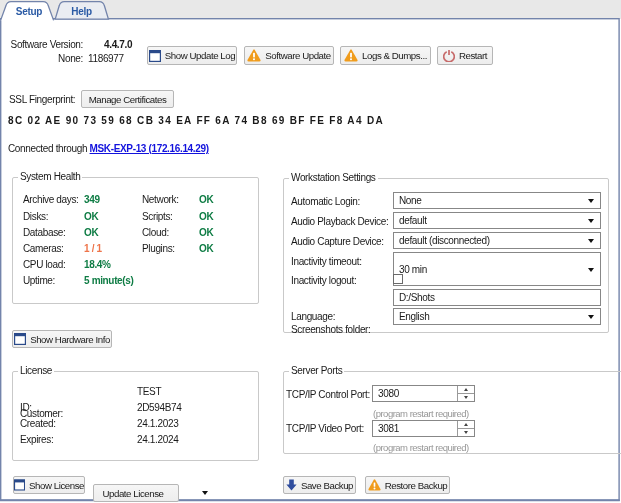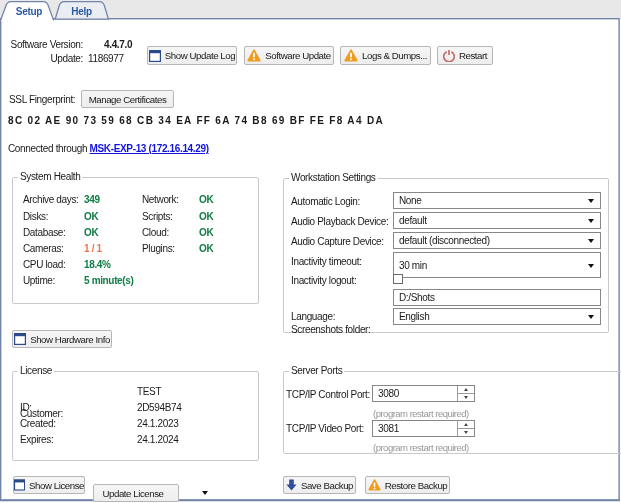--- a/index.html
+++ b/index.html
@@ -61,21 +61,21 @@
   <path d="M 55.2 19.1 L 59.2 5.8 Q 60.3 1.6 64.3 1.6 L 99.3 1.6 Q 103.3 1.6 104.4 5.8 L 108.4 19.1 Z" fill="#eaedf2" stroke="#7384ab" stroke-width="1.3"></path>
 
   <path d="M 0.6 20.4 L 5.9 5.8 Q 7.0 1.6 11.0 1.6 L 43.2 1.6 Q 47.2 1.6 48.3 5.8 L 53.6 20.4 L 0.6 20.4 Z" fill="#ffffff"></path>
   <path d="M 0.6 20.4 L 5.9 5.8 Q 7.0 1.6 11.0 1.6 L 43.2 1.6 Q 47.2 1.6 48.3 5.8 L 53.6 20.4" fill="none" stroke="#7384ab" stroke-width="1.3"></path>
   <text x="29" y="15" font-size="10" font-weight="bold" letter-spacing="-0.3" fill="#2b5ba5" text-anchor="middle">Setup</text>
   <text x="81.5" y="15" font-size="10" font-weight="bold" letter-spacing="-0.3" fill="#2b5ba5" text-anchor="middle">Help</text>
 </svg>
 
 <div class="lbl r" style="left:0;top:38px;width:83px;">Software Version:</div>
 <div class="lbl b" style="left:104px;top:38px;">4.4.7.0</div>
-<div class="lbl r" style="left:0;top:52px;width:83px;">Update:</div>
+<div class="lbl r" style="left:0;top:52px;width:83px;">None:</div>
 <div class="lbl" style="left:88px;top:52px;">1186977</div>
 
 <div class="btn" style="left:147px;top:46px;width:90px;height:19px;">
   <svg width="12" height="12" viewBox="0 0 12 12">
       <rect x="0.6" y="0.6" width="10.8" height="10.8" fill="#fff" stroke="#2a4a8a" stroke-width="1.2"></rect>
       <rect x="0.1" y="0.1" width="11.8" height="3.1" fill="#2a4a8a"></rect>
     </svg>
   <span>Show Update Log</span>
 </div>
 <div class="btn" style="left:244px;top:46px;width:90px;height:19px;">
@@ -154,21 +154,21 @@
 <div class="grp" style="left:283px;top:178px;width:326px;height:155px;">
     <span class="t">Workstation Settings</span>
   </div>
 <div class="lbl" style="left:291px;top:195px;text-align:right;">Automatic Login:</div>
 <div class="combo" style="left:393px;top:192px;width:208px;height:17px;">None<span class="arr"></span></div>
 <div class="lbl" style="left:291px;top:215px;">Audio Playback Device:</div>
 <div class="combo" style="left:393px;top:212px;width:208px;height:17px;">default<span class="arr"></span></div>
 <div class="lbl" style="left:291px;top:235px;">Audio Capture Device:</div>
 <div class="combo" style="left:393px;top:232px;width:208px;height:17px;">default (disconnected)<span class="arr"></span></div>
 <div class="lbl" style="left:291px;top:255px;">Inactivity timeout:</div>
-<div class="combo" style="left:393px;top:252px;width:208px;height:26px;">30 min<span class="arr"></span></div>
+<div class="combo" style="left:393px;top:252px;width:208px;height:34px;">30 min<span class="arr"></span></div>
 <div class="lbl" style="left:291px;top:273.5px;">Inactivity logout:</div>
 <div class="cb" style="left:392.5px;top:273.5px;width:10px;height:10px;"></div>
 <div class="lbl" style="left:291px;top:291px;margin-top:32px;">Screenshots folder:</div>
 <div class="field" style="left:393px;top:288.5px;width:208px;height:17px;">D:/Shots</div>
 <div class="lbl" style="left:291px;top:309.5px;">Language:</div>
 <div class="combo" style="left:393px;top:307.5px;width:208px;height:17px;">English<span class="arr"></span></div>
 
 <div class="grp" style="left:283px;top:371px;width:390px;height:83px;">
     <span class="t">Server Ports</span>
   </div>

